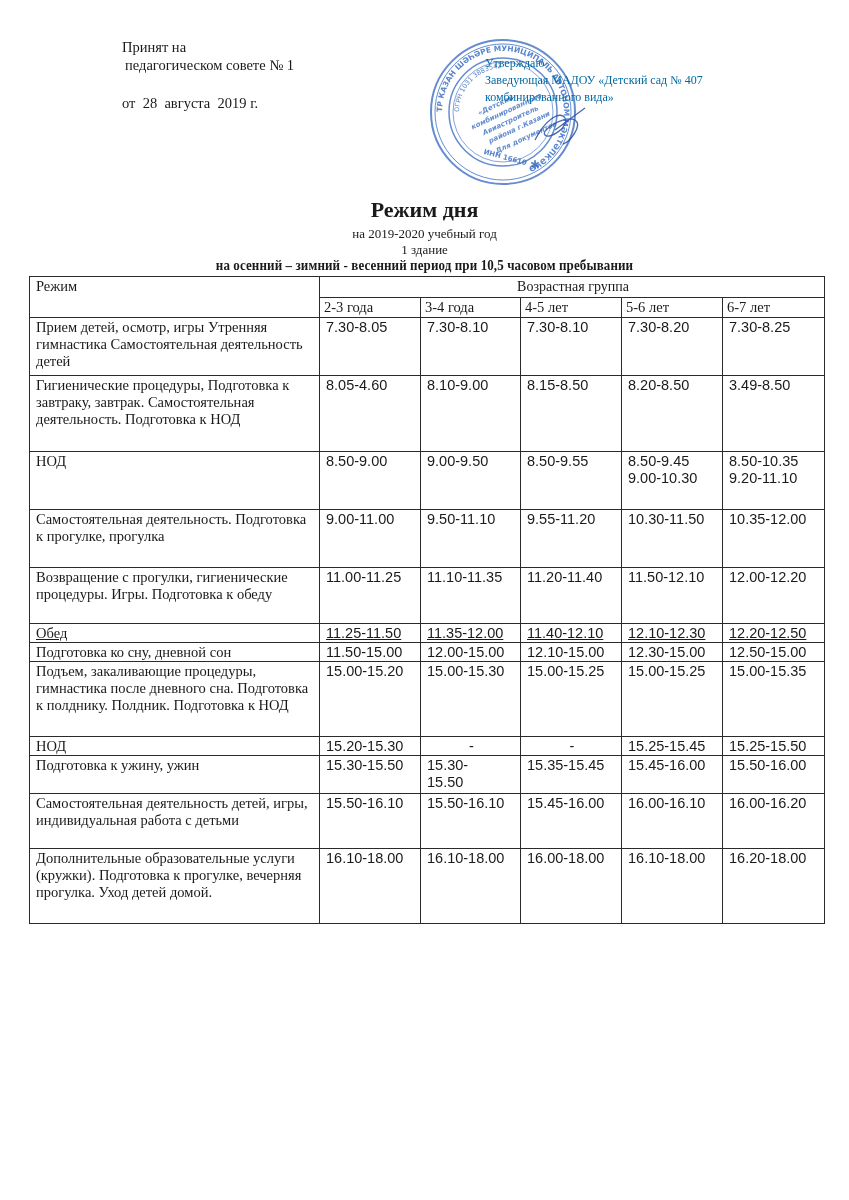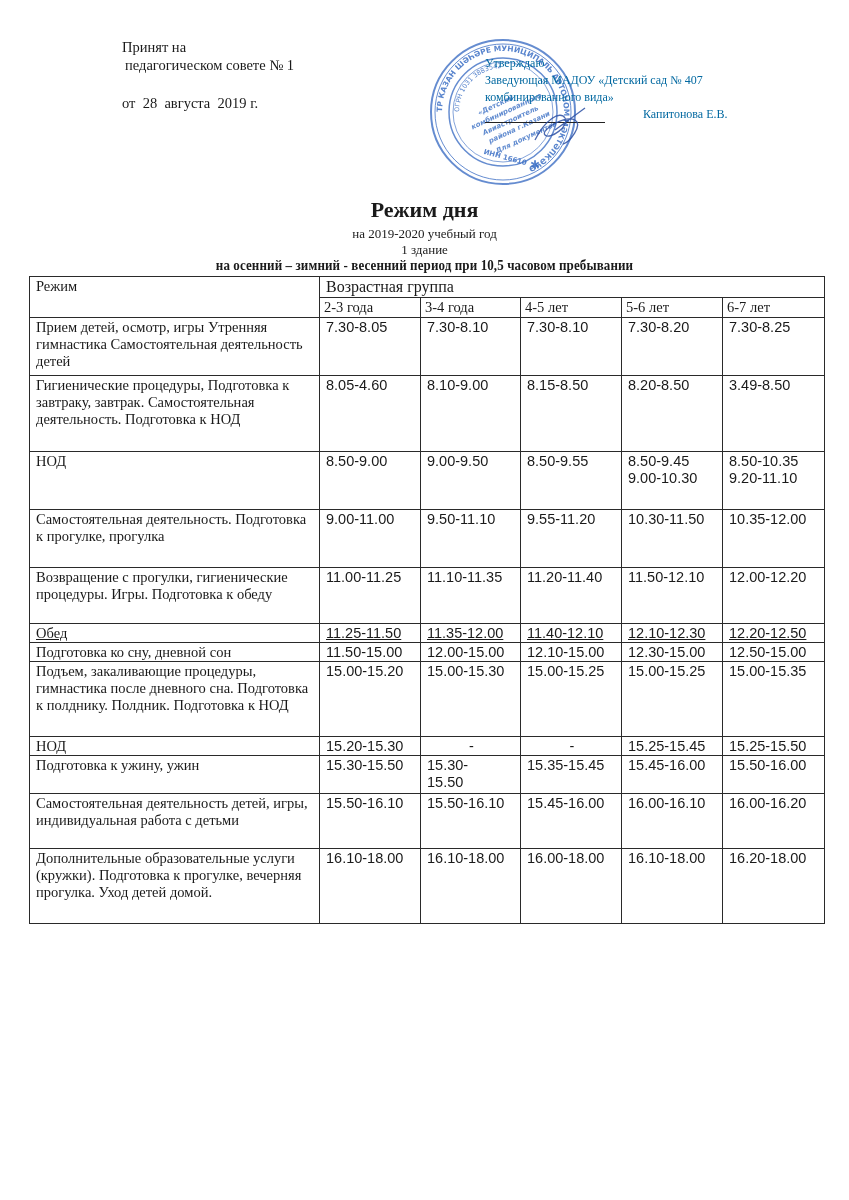--- a/index.html
+++ b/index.html
@@ -93,23 +93,23 @@
       font-weight: normal;
       text-align: left;
       padding: 1px 4px 0 6px;
       line-height: 17px;
     }
     table.schedule th.regime-head {
       font-family: "Liberation Serif", serif;
       font-size: 14.5px;
     }
     table.schedule th.group-head {
-      text-align: left;
-      font-family: "Liberation Serif", serif;
-      font-size: 16px;
+      text-align: center;
+      font-family: "Liberation Serif", serif;
+      font-size: 14px;
     }
     table.schedule th.age {
       font-family: "Liberation Serif", serif;
       font-size: 14.5px;
       padding-left: 4px;
     }
     td.activity {
       font-family: "Liberation Serif", serif;
       font-size: 14.5px;
       text-align: justify;
@@ -155,24 +155,20 @@
     <text x="52" y="110">Для документов</text>
   </g>
   <text x="55" y="122" font-family="DejaVu Sans, sans-serif" font-size="7" font-weight="bold" fill="#3b6fc4" fill-opacity="0.85" transform="rotate(15 75 120)">ИНН 16610</text>
   <text x="102" y="132" font-size="12" fill="#3b6fc4" fill-opacity="0.85" font-family="DejaVu Sans, sans-serif">✱</text>
 </svg>
 
 <div class="approved">
   <div>Утверждаю</div>
   <div>Заведующая МАДОУ «Детский сад № 407</div>
   <div>комбинированного вида»</div>
-  <div class="sig-line">
-    <span class="underline"></span>
-    <span>Капитонова Е.В.</span>
-  </div>
 </div>
 
 <svg class="signature" viewBox="0 0 90 50">
   <path d="M20 40 C 30 20, 45 10, 50 18 C 55 26, 35 40, 30 35 C 25 30, 50 15, 60 20 C 68 25, 55 42, 48 44 M 40 30 L 70 8" fill="none" stroke="#2b4fa3" stroke-width="1.3" stroke-opacity="0.85"></path>
 </svg>
 
 <div class="title">Режим дня</div>
 <div class="subtitle s1">на 2019-2020 учебный год</div>
 <div class="subtitle s2">1 здание</div>
 <div class="subtitle s3">на осенний – зимний - весенний  период при 10,5 часовом пребывании</div>

